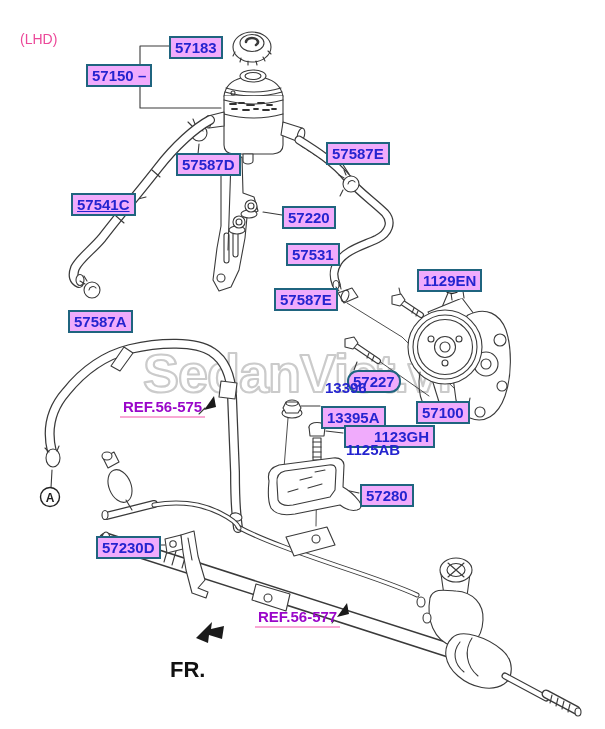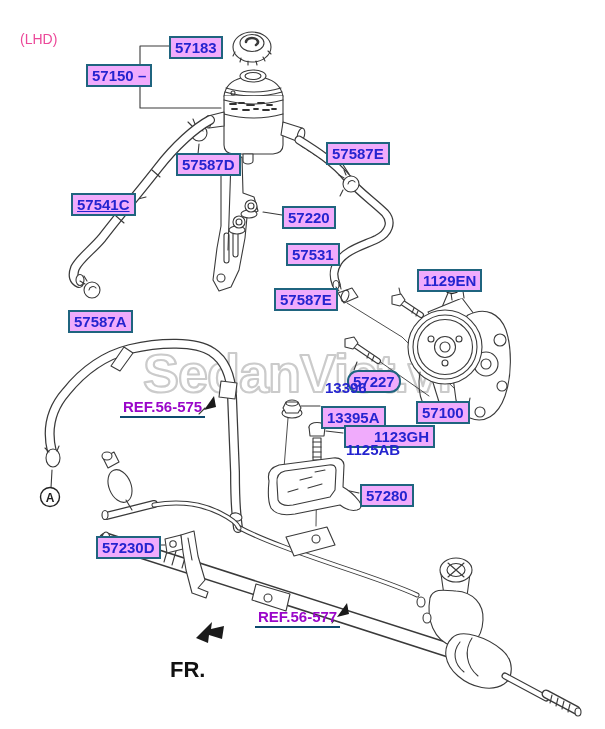--- a/index.html
+++ b/index.html
@@ -3,21 +3,21 @@
 <meta charset="utf-8">
 <style>
   html,body{margin:0;padding:0;background:#ffffff;}
   #stage{position:relative;width:605px;height:729px;background:#fff;overflow:hidden;
          font-family:"Liberation Sans",sans-serif;}
   #art{position:absolute;left:0;top:0;z-index:1;}
   .pbox{position:absolute;z-index:2;border:2px solid #1f647f;background:#f0abfc;color:#2424cf;
         font:bold 15px/17px "Liberation Sans",sans-serif;padding:1px 4px;white-space:nowrap;}
   .ptext{position:absolute;z-index:2;color:#2424cf;background:transparent;
         font:bold 15px/16px "Liberation Sans",sans-serif;white-space:nowrap;}
-  .ref{position:absolute;z-index:2;color:#9a07c9;border-bottom:2px solid #0c4a6e;
+  .ref{position:absolute;z-index:2;color:#9a07c9;border-bottom:2px solid #f9a8d4;
         font:bold 15px/17px "Liberation Sans",sans-serif;padding:0 3px 1px 3px;white-space:nowrap;}
   .lhd{position:absolute;z-index:2;color:#ec4899;font:14px/16px "Liberation Sans",sans-serif;margin-top:19px;}
   .fr{position:absolute;z-index:2;color:#111;font:bold 22px/22px "Liberation Sans",sans-serif;margin-top:28px;}
 </style>
 </head>
 <body>
 
 <div id="stage">
 
 <svg id="art" width="605" height="729" viewBox="0 0 605 729" fill="none" stroke="#3a3a3a" stroke-width="1.1" stroke-linecap="round" stroke-linejoin="round">

